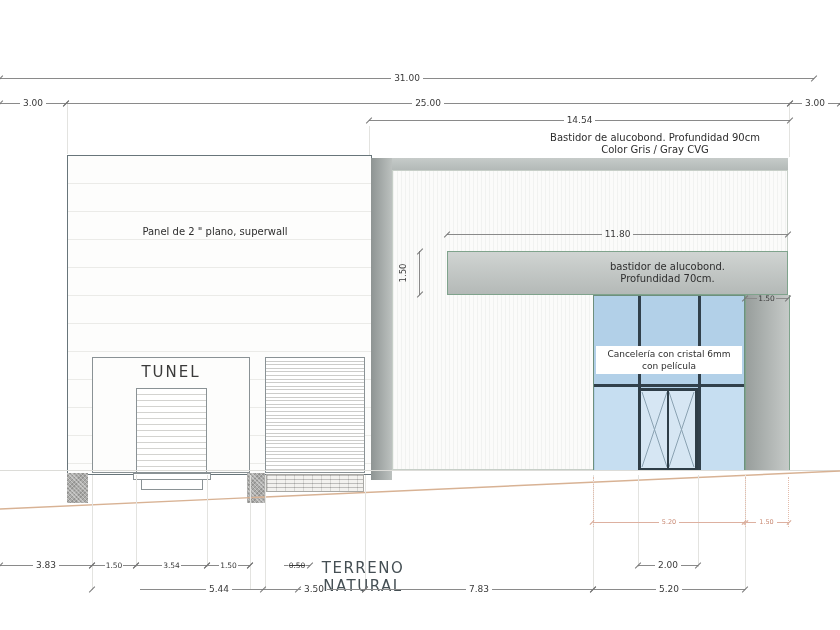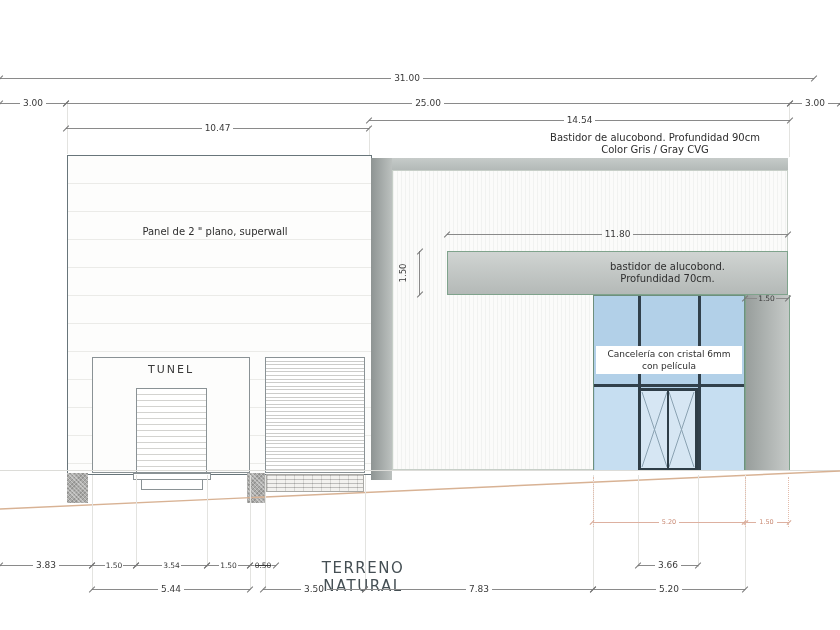--- a/index.html
+++ b/index.html
@@ -46,21 +46,21 @@
   .band70 .note{left:100px;right:0;top:50%;transform:translateY(-50%);}
   .glass{left:593px;top:295px;width:152px;height:176px;background:#b2d0e8;border:1px solid #6e8f7d;box-sizing:border-box;}
   .pane-light{position:absolute;background:#c6def1;}
   .mullion-v{position:absolute;top:0;bottom:0;width:3px;background:#31404b;}
   .transom{position:absolute;left:0;right:0;height:3px;background:#31404b;}
   .door{position:absolute;left:44px;top:92px;width:60px;height:83px;border:3px solid #2e3d47;box-sizing:border-box;background:#d6e6f3;}
   .gray-col{left:745px;top:295px;width:43px;height:175px;background:linear-gradient(90deg,#989e9c,#c6cac8);border-left:1px solid #7fa38c;border-right:1px solid #7fa38c;}
   .label-chip{position:absolute;background:#ffffff;text-align:center;font-size:9px;line-height:12px;color:#2e2e2e;padding:2px 2px;}
   
   .tunel-recess{left:92px;top:357px;width:158px;height:116px;border:1px solid #8a9295;background:#fdfdfc;box-sizing:border-box;}
-  .tunel-title{position:absolute;left:0;right:0;top:5px;text-align:center;font-size:11px;letter-spacing:2px;color:#3a3a3a;}
+  .tunel-title{position:absolute;left:0;right:0;top:5px;text-align:center;font-size:15px;letter-spacing:2px;color:#3a3a3a;}
   .tunel-door{
     left:136px;top:388px;width:71px;height:85px;border:1px solid #8a9295;box-sizing:border-box;
     background:repeating-linear-gradient(180deg,#ffffff 0 5px,#d3d3d0 5px 6px);
   }
   .platform-outer{left:133px;top:473px;width:78px;height:7px;border:1px solid #8a9295;background:#ffffff;box-sizing:border-box;}
   .platform-inner{left:141px;top:479px;width:62px;height:11px;border:1px solid #8a9295;background:#ffffff;box-sizing:border-box;}
   .rollup-door{
     left:265px;top:357px;width:100px;height:116px;border:1px solid #8a9295;box-sizing:border-box;
     background:repeating-linear-gradient(180deg,#ffffff 0 2.6px,#ccccca 2.6px 3.6px);
   }
@@ -100,25 +100,20 @@
     <span class="seg"></span>
   </div>
   <div class="hdim" style="left:66px;top:97px;width:724px;">
     <span class="seg"></span>
     <span class="lbl">25.00</span>
     <span class="seg"></span>
   </div>
   <div class="hdim" style="left:790px;top:97px;width:50px;">
     <span class="seg"></span>
     <span class="lbl">3.00</span>
-    <span class="seg"></span>
-  </div>
-  <div class="hdim" style="left:66px;top:122px;width:303px;">
-    <span class="seg"></span>
-    <span class="lbl">10.47</span>
     <span class="seg"></span>
   </div>
   <div class="hdim" style="left:369px;top:114px;width:421px;">
     <span class="seg"></span>
     <span class="lbl">14.54</span>
     <span class="seg"></span>
   </div>
 
   <div class="note" style="left:530px;top:132px;width:250px;">
     <div>Bastidor de alucobond. Profundidad 90cm</div>
@@ -236,34 +231,34 @@
   <div class="hdim tiny" style="left:136px;top:559px;width:71px;">
     <span class="seg"></span>
     <span class="lbl">3.54</span>
     <span class="seg"></span>
   </div>
   <div class="hdim tiny" style="left:207px;top:559px;width:43px;">
     <span class="seg"></span>
     <span class="lbl">1.50</span>
     <span class="seg"></span>
   </div>
-  <div class="hdim tiny" style="left:250px;top:559px;width:26px;">
+  <div class="hdim tiny" style="left:250px;top:559px;width:26px;padding-left:34px;">
     <span class="seg"></span>
     <span class="lbl strike">0.50</span>
     <span class="seg"></span>
   </div>
   <div class="hdim" style="left:638px;top:559px;width:60px;">
     <span class="seg"></span>
-    <span class="lbl">3.66</span>
+    <span class="lbl">2.00</span>
     <span class="seg"></span>
   </div>
 
   <div class="terreno">TERRENO NATURAL</div>
 
-  <div class="hdim" style="left:92px;top:583px;width:158px;">
+  <div class="hdim" style="left:92px;top:583px;width:158px;padding-left:48px;">
     <span class="seg"></span>
     <span class="lbl">5.44</span>
     <span class="seg"></span>
   </div>
   <div class="hdim" style="left:263px;top:583px;width:102px;">
     <span class="seg"></span>
     <span class="lbl">3.50</span>
     <span class="seg"></span>
   </div>
   <div class="hdim" style="left:365px;top:583px;width:228px;">

